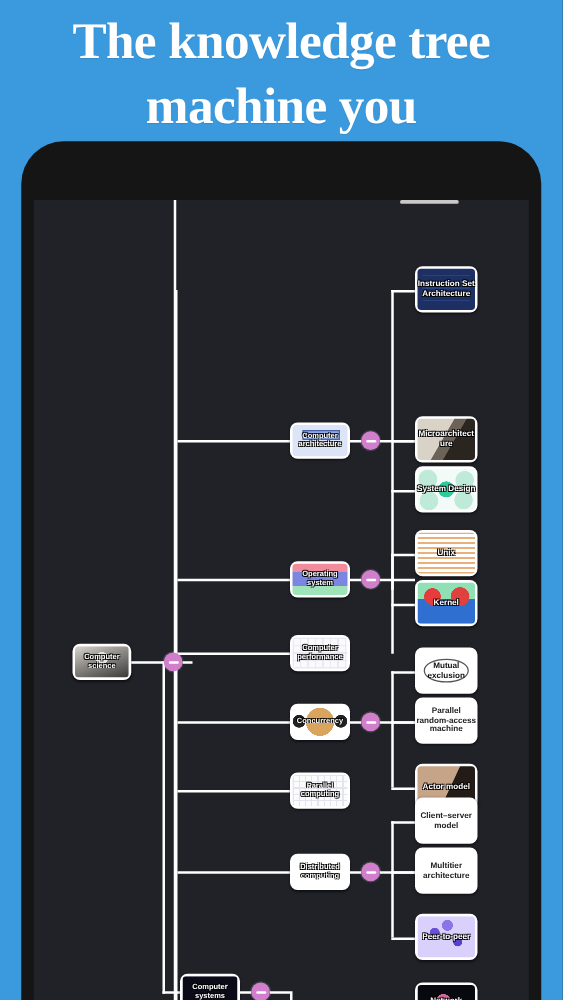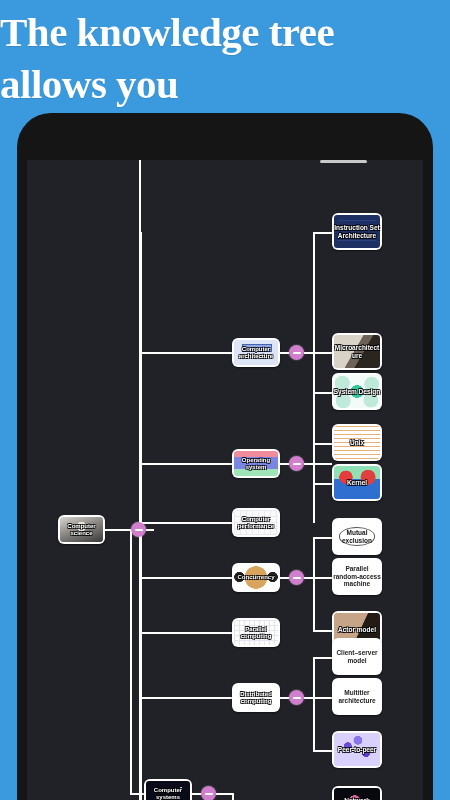--- a/index.html
+++ b/index.html
@@ -7,20 +7,21 @@
     width: 450px; height: 800px;
     overflow: hidden;
     background: #3b9ade;
     font-family: "Liberation Sans", sans-serif;
   }
   #root { position: relative; width: 450px; height: 800px; overflow: hidden; }
 
   
   .headline {
     position: absolute; top: 6px; left: 0; width: 450px;
+    text-align: center;
     font-family: "Liberation Serif", serif;
     font-weight: bold;
     font-size: 41px;
     line-height: 52px;
     color: #ffffff;
     letter-spacing: -0.5px;
     z-index: 5;
     text-shadow: 0 1px 1px rgba(0,0,0,0.10);
   }
 
@@ -209,21 +210,21 @@
     background:#8fa9e8; border:1px solid #4a63a8;
   }
 </style>
 </head>
 <body>
 
 <div id="root">
 
   <div class="headline">
     <div>The knowledge tree</div>
-    <div>allows you</div>
+    <div>machine you</div>
   </div>
 
   <div class="phone">
     <div class="screen">
       <div class="canvas">
 
         <div class="spine"></div>
         <div class="toprule"></div>
 
         <div class="node small" style="left:31px; top:355px; width:47px; height:29px;">

